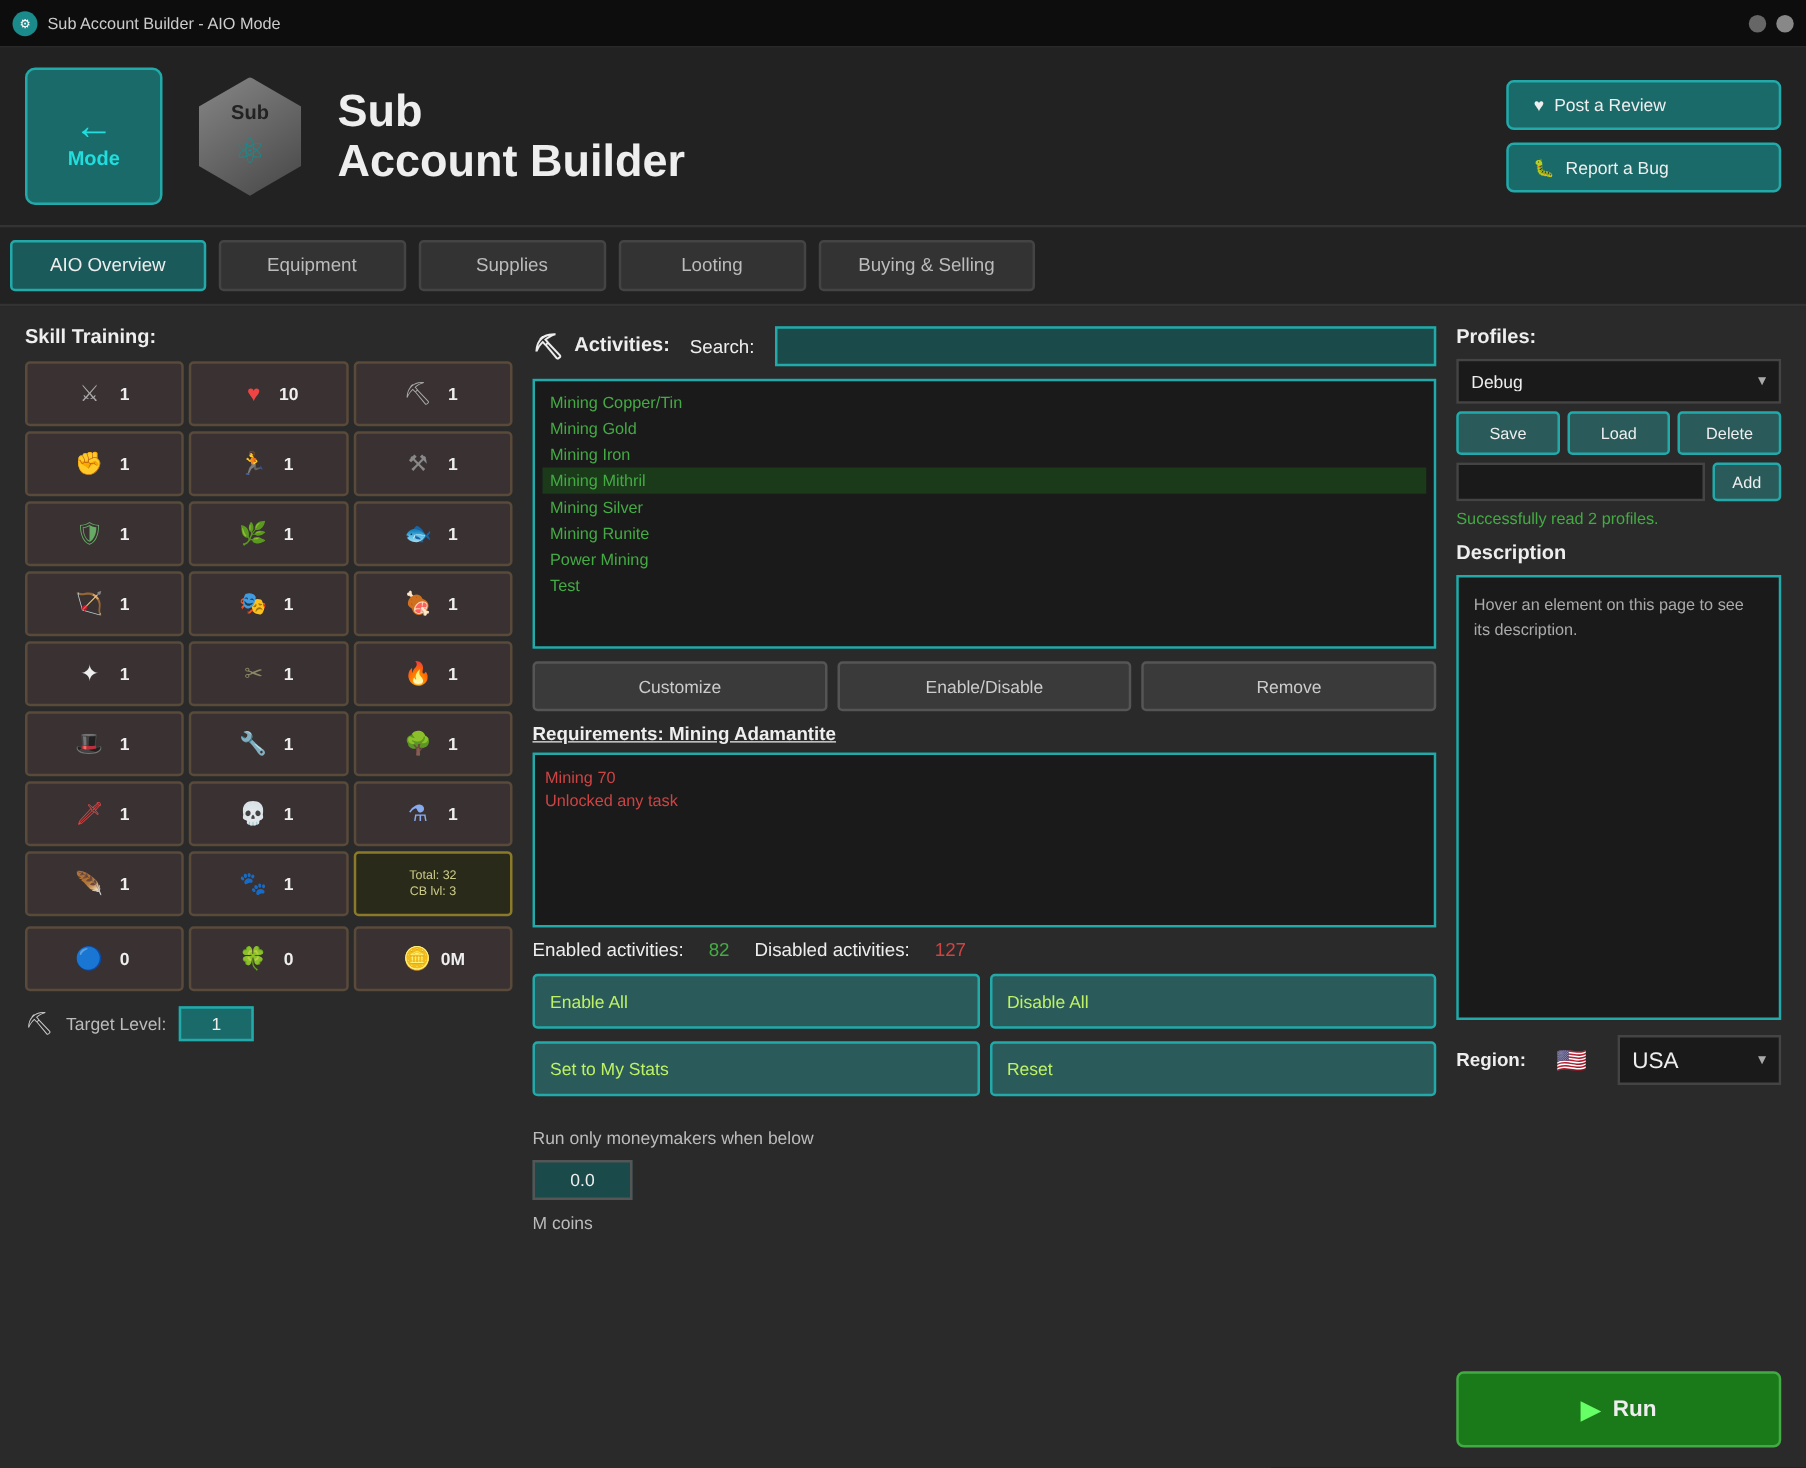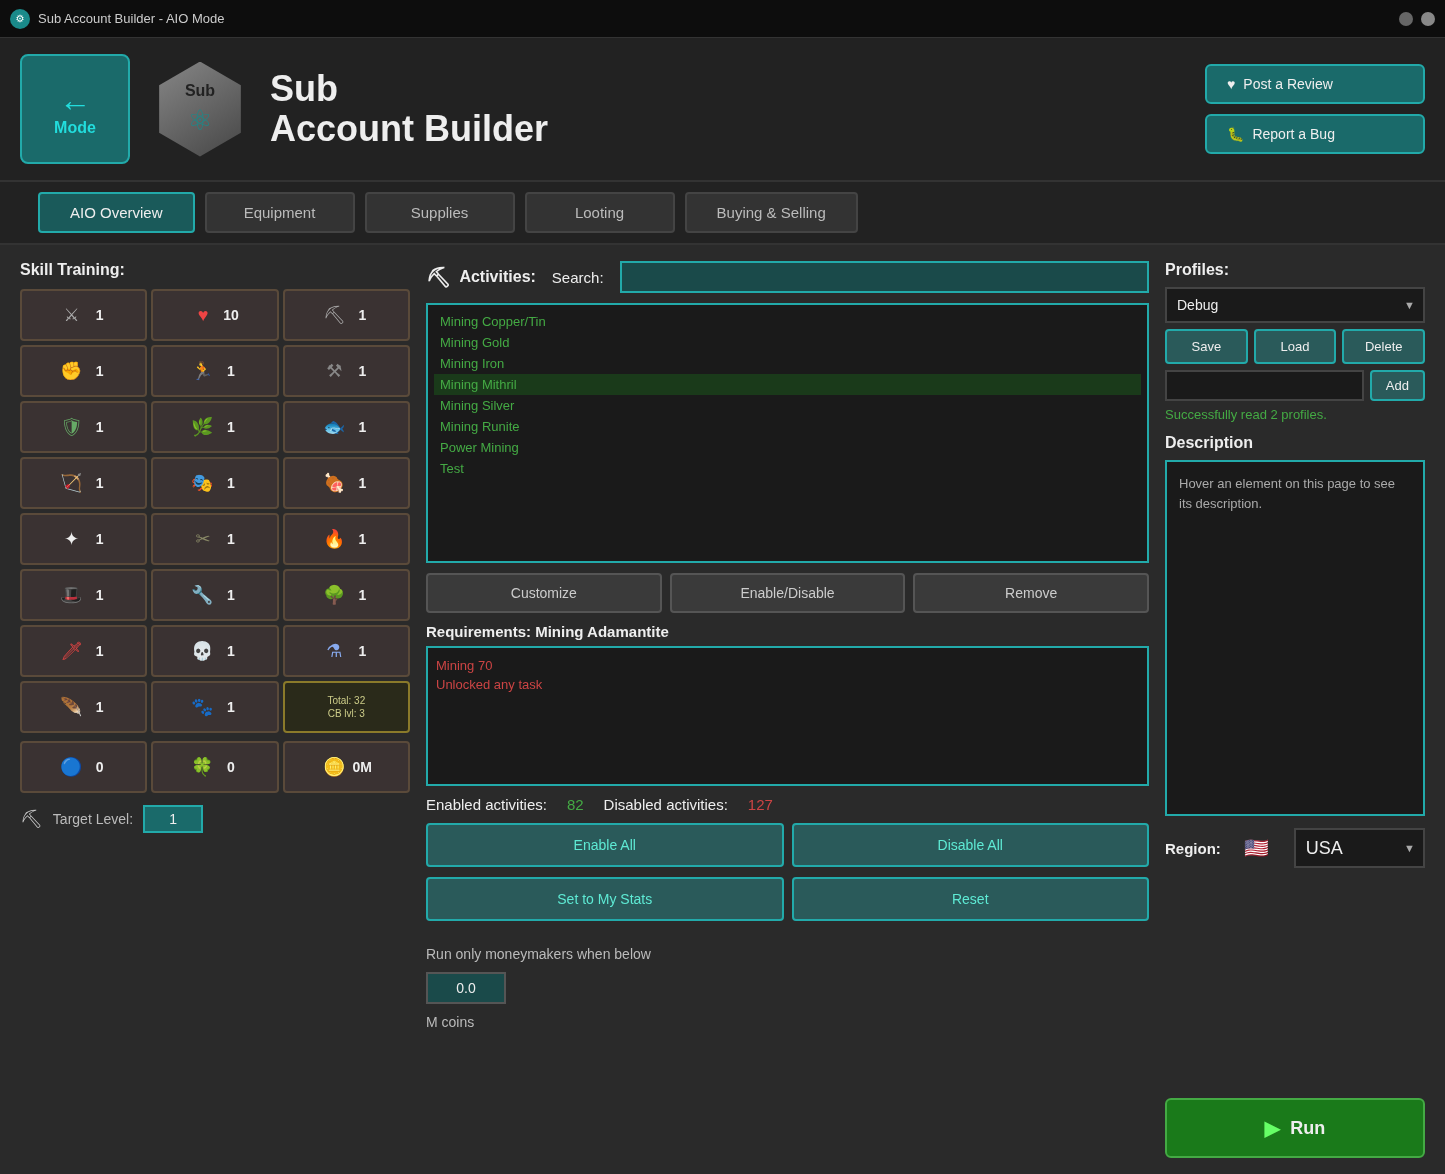--- a/index.html
+++ b/index.html
@@ -102,21 +102,21 @@
       padding: 10px 20px;
       border-radius: 6px;
       cursor: pointer;
       font-size: 14px;
       display: flex; align-items: center; gap: 8px;
       min-width: 220px;
     }
 
     .nav-tabs {
       background: #222;
-      padding: 10px 38px;
+      padding: 10px 8px;
       display: flex;
       gap: 10px;
       border-bottom: 2px solid #333;
     }
     .nav-tab {
       background: #333;
       border: 2px solid #444;
       color: #bbb;
       padding: 10px 30px;
       border-radius: 4px;
@@ -249,21 +249,21 @@
       border: 2px solid #2aa;
       color: #eee;
       padding: 6px 10px;
       flex: 1;
       font-size: 14px;
     }
 
     .activities-list {
       background: #1a1a1a;
       border: 2px solid #2aa;
-      height: 260px;
+      height: 216px;
       overflow-y: auto;
       padding: 6px;
     }
     .activities-list::-webkit-scrollbar { width: 12px; }
     .activities-list::-webkit-scrollbar-track { background: #333; }
     .activities-list::-webkit-scrollbar-thumb { background: #555; border-radius: 4px; }
 
     .activity-item {
       color: #4a4;
       padding: 3px 6px;
@@ -287,20 +287,21 @@
       text-align: center;
       border-radius: 4px;
     }
 
     .requirements-section { }
     .requirements-title {
       color: #eee;
       font-size: 15px;
       font-weight: bold;
       margin-bottom: 6px;
+      text-decoration: underline;
     }
     .requirements-box {
       background: #1a1a1a;
       border: 2px solid #2aa;
       height: 140px;
       padding: 8px;
       overflow-y: auto;
     }
     .req-item { color: #c44; font-size: 13px; padding: 2px 0; }
 
@@ -313,26 +314,26 @@
     .disabled-count { color: #c44; font-size: 15px; }
     .stat-label { color: #eee; font-size: 15px; }
 
     .control-buttons {
       display: flex;
       gap: 8px;
     }
     .ctrl-btn {
       background: #2a5a5a;
       border: 2px solid #2aa;
-      color: #5eead4;
-      padding: 12px 36px;
+      color: #bef264;
+      padding: 12px 12px;
       cursor: pointer;
       font-size: 14px;
       flex: 1;
-      text-align: center;
+      text-align: left;
       border-radius: 4px;
     }
 
     .moneymakers-row {
       display: flex;
       align-items: flex-start;
       gap: 10px;
       margin-top: 15px;
       flex-direction: column;
     }

